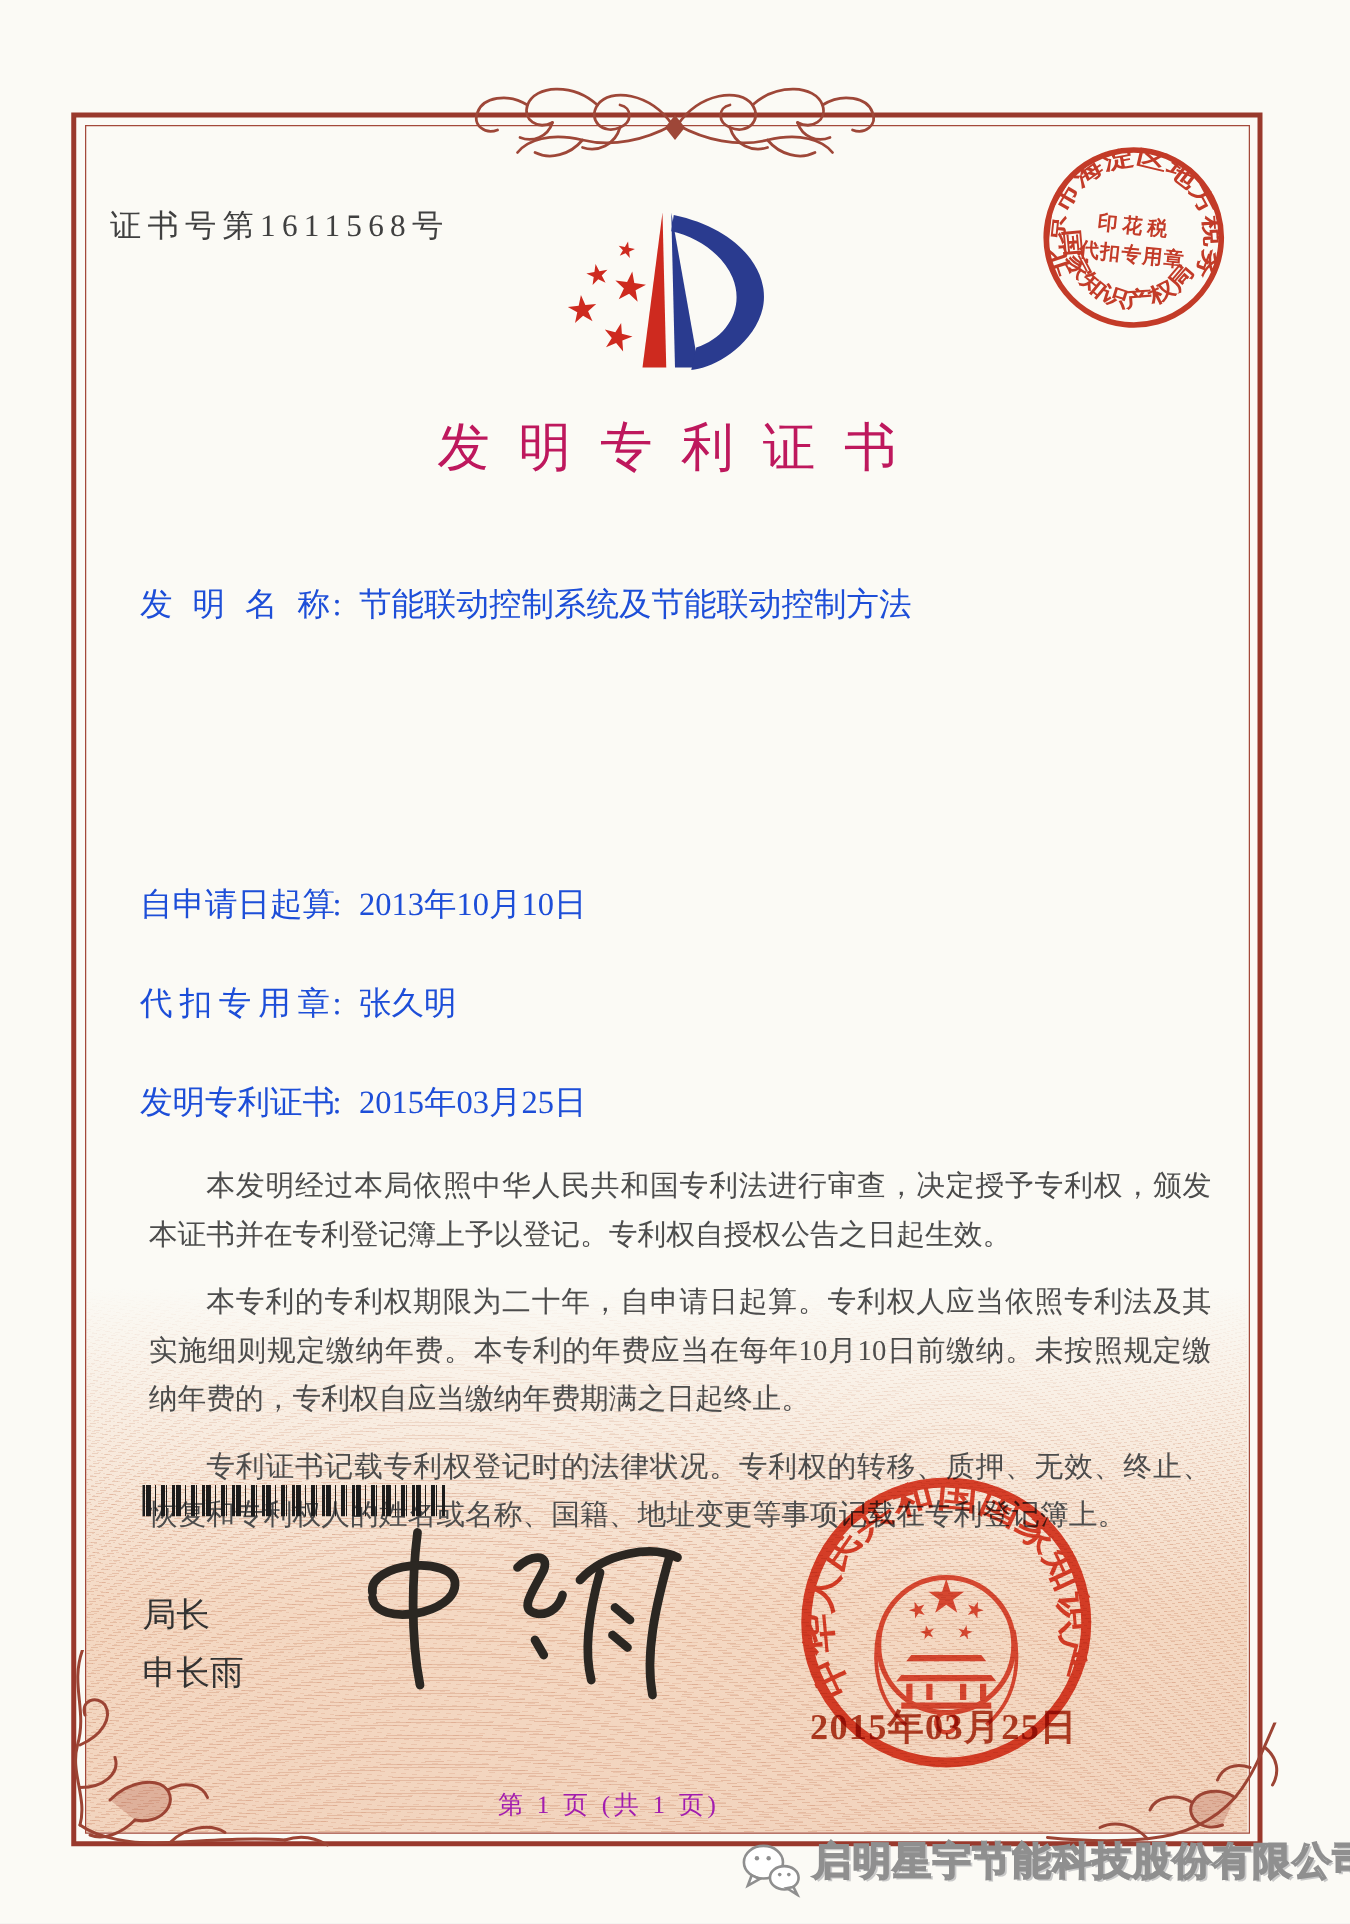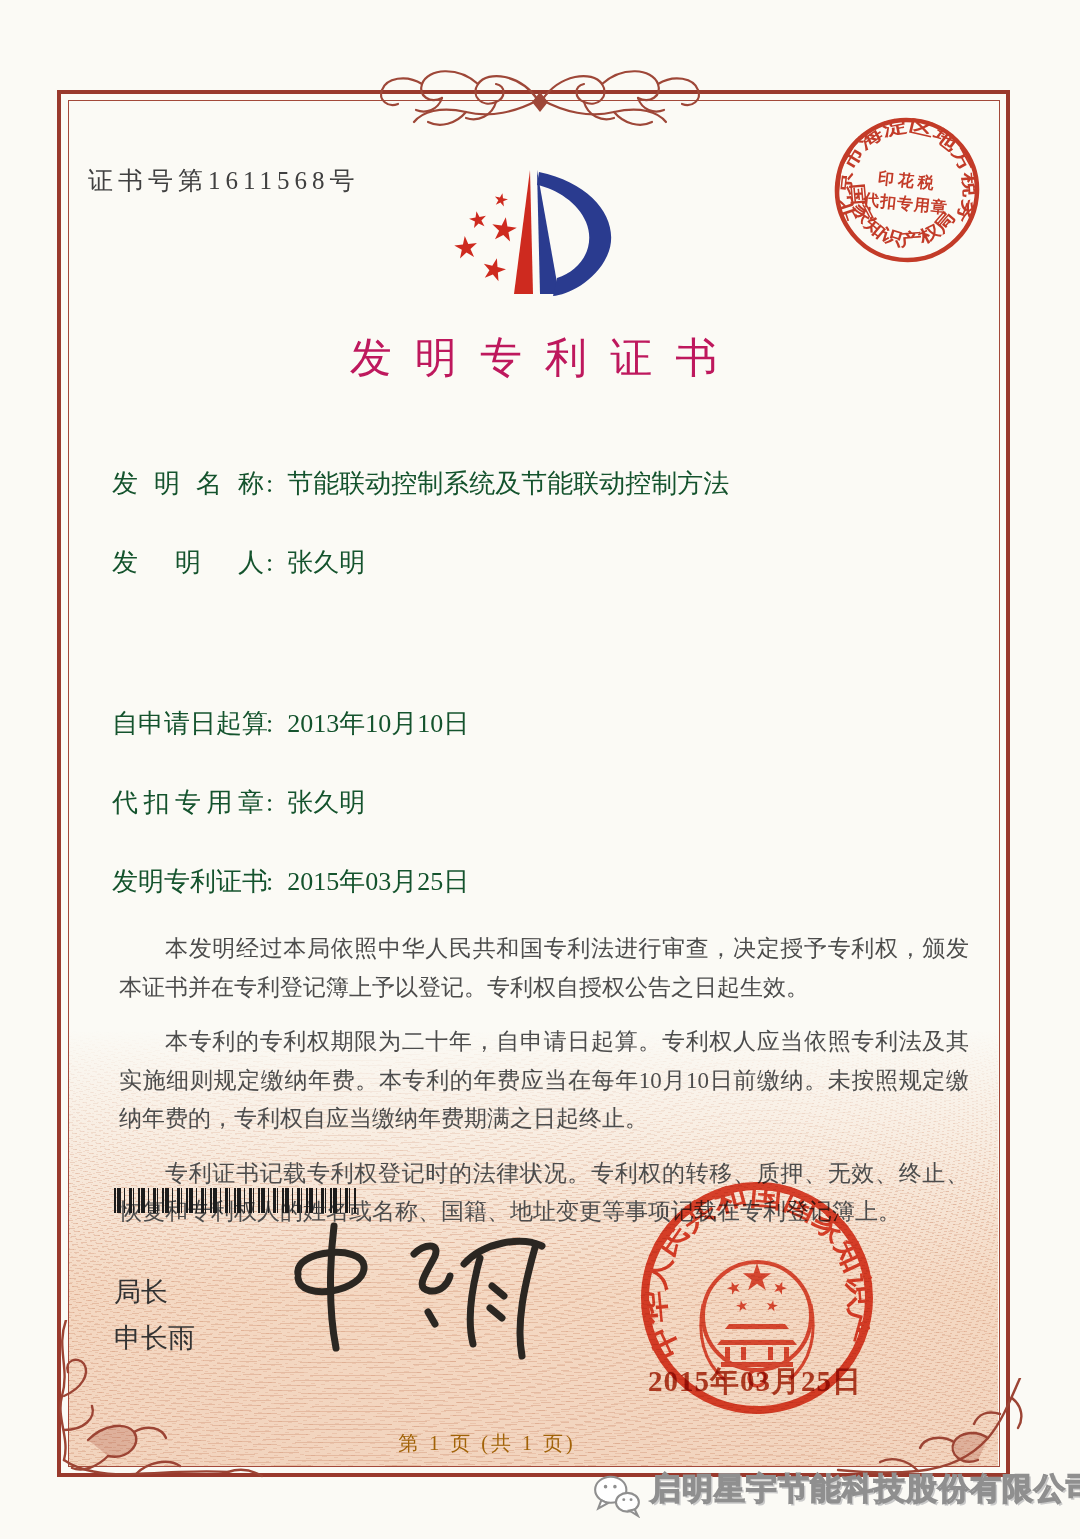--- a/index.html
+++ b/index.html
@@ -22,41 +22,41 @@
     -webkit-mask-image:linear-gradient(180deg,transparent 0,#000 40%);
     mask-image:linear-gradient(180deg,transparent 0,#000 40%);}
 
   
   .cert-no{position:absolute;left:88px;top:164px;font-size:25px;letter-spacing:5px;color:#404040;z-index:4;}
   .logo{position:absolute;left:443px;top:156px;width:180px;height:160px;z-index:4;}
   .title{position:absolute;left:57px;top:330px;width:953px;text-align:center;
     font-size:42px;color:#be185d;font-weight:500;letter-spacing:.55em;text-indent:.55em;z-index:4;}
 
   
-  .field{position:absolute;left:112px;font-size:26px;color:#14532d;z-index:4;white-space:nowrap;}
+  .field{position:absolute;left:112px;font-size:26px;color:#1d4ed8;z-index:4;white-space:nowrap;}
   .field .lab{display:inline-block;width:152px;text-align:justify;text-align-last:justify;vertical-align:bottom;}
   .field .colon{margin:0 14px 0 2px;}
   .f0{top:466px}.f1{top:545px}.f2{top:627px}.f3{top:706px}.f4{top:785px}.f5{top:864px}
 
   
   .paras{position:absolute;left:103px;top:914px;width:882px;z-index:4;}
   .paras p{margin:16px;text-indent:2em;font-size:23px;line-height:38.5px;color:#4c4c4c;text-align:justify;}
 
   
   .barcode{position:absolute;left:114px;top:1188px;width:242px;height:25px;z-index:4;
     background:repeating-linear-gradient(90deg,#1c1c1c 0 2px,rgba(0,0,0,0) 2px 3px,#1c1c1c 3px 7px,rgba(0,0,0,0) 7px 10px,#1c1c1c 10px 11px,rgba(0,0,0,0) 11px 15px,#1c1c1c 15px 18px,rgba(0,0,0,0) 18px 19px,#1c1c1c 19px 20px,rgba(0,0,0,0) 20px 24px);}
   .officer{position:absolute;left:114px;z-index:4;font-family:Liberation Mono, monospace;
     font-size:27px;color:#333;}
   .officer.t{top:1274px}.officer.n{top:1320px}
   .signature{position:absolute;left:262px;top:1216px;width:295px;height:150px;z-index:4;}
   .seal{position:absolute;left:637px;top:1178px;width:240px;height:240px;z-index:4;mix-blend-mode:multiply;}
   .seal-date{position:absolute;left:648px;top:1362px;font-size:29px;font-weight:600;color:#b5452c;
     letter-spacing:1px;z-index:5;mix-blend-mode:multiply;}
   .footer-page{position:absolute;left:287px;top:1430px;width:400px;text-align:center;
-    font-size:20px;letter-spacing:3px;color:#a16207;z-index:4;}
+    font-size:20px;letter-spacing:3px;color:#a21caf;z-index:4;}
 
   
   .stamp{position:absolute;left:832px;top:115px;width:150px;height:150px;z-index:4;
     transform:rotate(6deg);mix-blend-mode:multiply;}
 
   
   .orn-top{position:absolute;left:368px;top:58px;width:344px;height:74px;z-index:3;}
   .orn-bl{position:absolute;left:52px;top:1320px;width:214px;height:162px;z-index:3;}
   .orn-br{position:absolute;left:836px;top:1378px;width:188px;height:102px;z-index:3;}
 
@@ -148,23 +148,20 @@
       <textPath href="#stamp-bot-arc" textLength="150" lengthAdjust="spacingAndGlyphs">国家知识产权局</textPath>
     </text>
     <text x="75" y="71" text-anchor="middle" fill="#c63c29" font-size="16" font-weight="bold" letter-spacing="4" font-family="'Liberation Serif','DejaVu Serif',serif">印花税</text>
     <text x="75" y="94" text-anchor="middle" fill="#c63c29" font-size="16" font-weight="bold" letter-spacing="1" font-family="'Liberation Serif','DejaVu Serif',serif">代扣专用章</text>
   </svg>
 
   <div class="title">发明专利证书</div>
 
   <div class="field f0">
     <span class="lab">发明名称</span><span class="colon">:</span><span class="val">节能联动控制系统及节能联动控制方法</span>
-  </div>
-  <div class="field f1">
-    <span class="lab">发明人</span><span class="colon">:</span><span class="val">张久明</span>
   </div>
   <div class="field f3">
     <span class="lab">自申请日起算</span><span class="colon">:</span><span class="val">2013年10月10日</span>
   </div>
   <div class="field f4">
     <span class="lab">代扣专用章</span><span class="colon">:</span><span class="val">张久明</span>
   </div>
   <div class="field f5">
     <span class="lab">发明专利证书</span><span class="colon">:</span><span class="val">2015年03月25日</span>
   </div>

